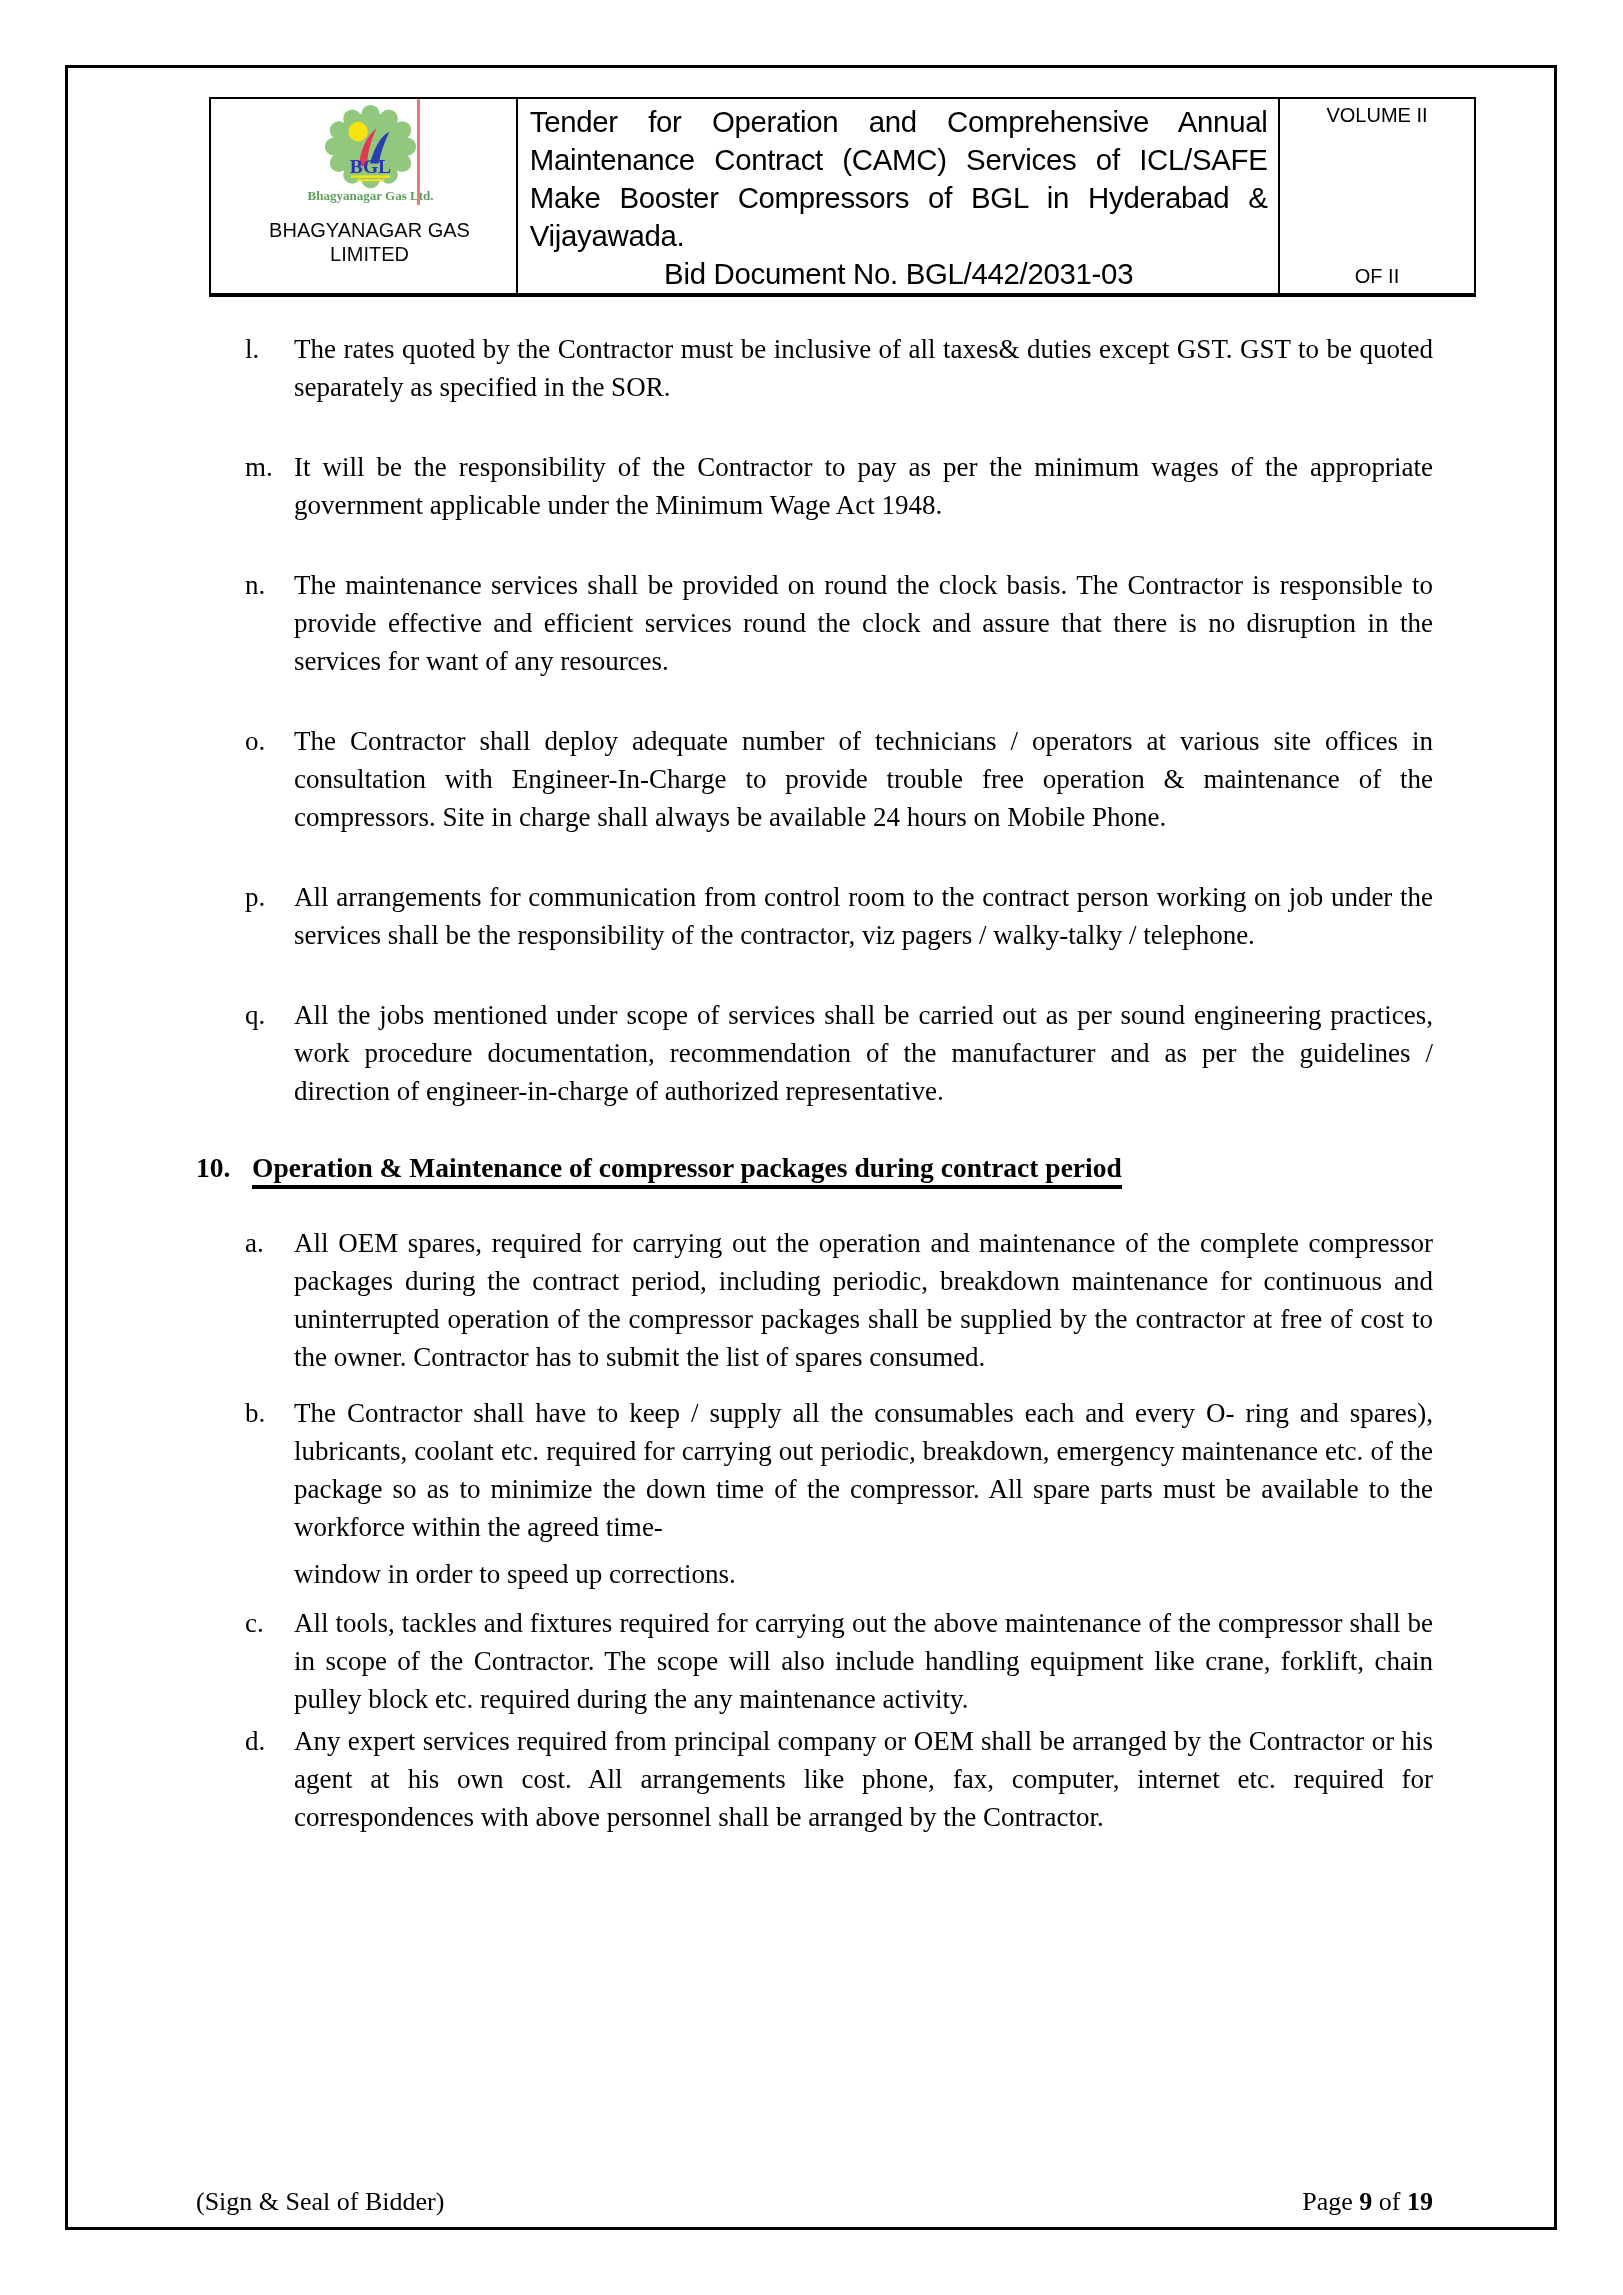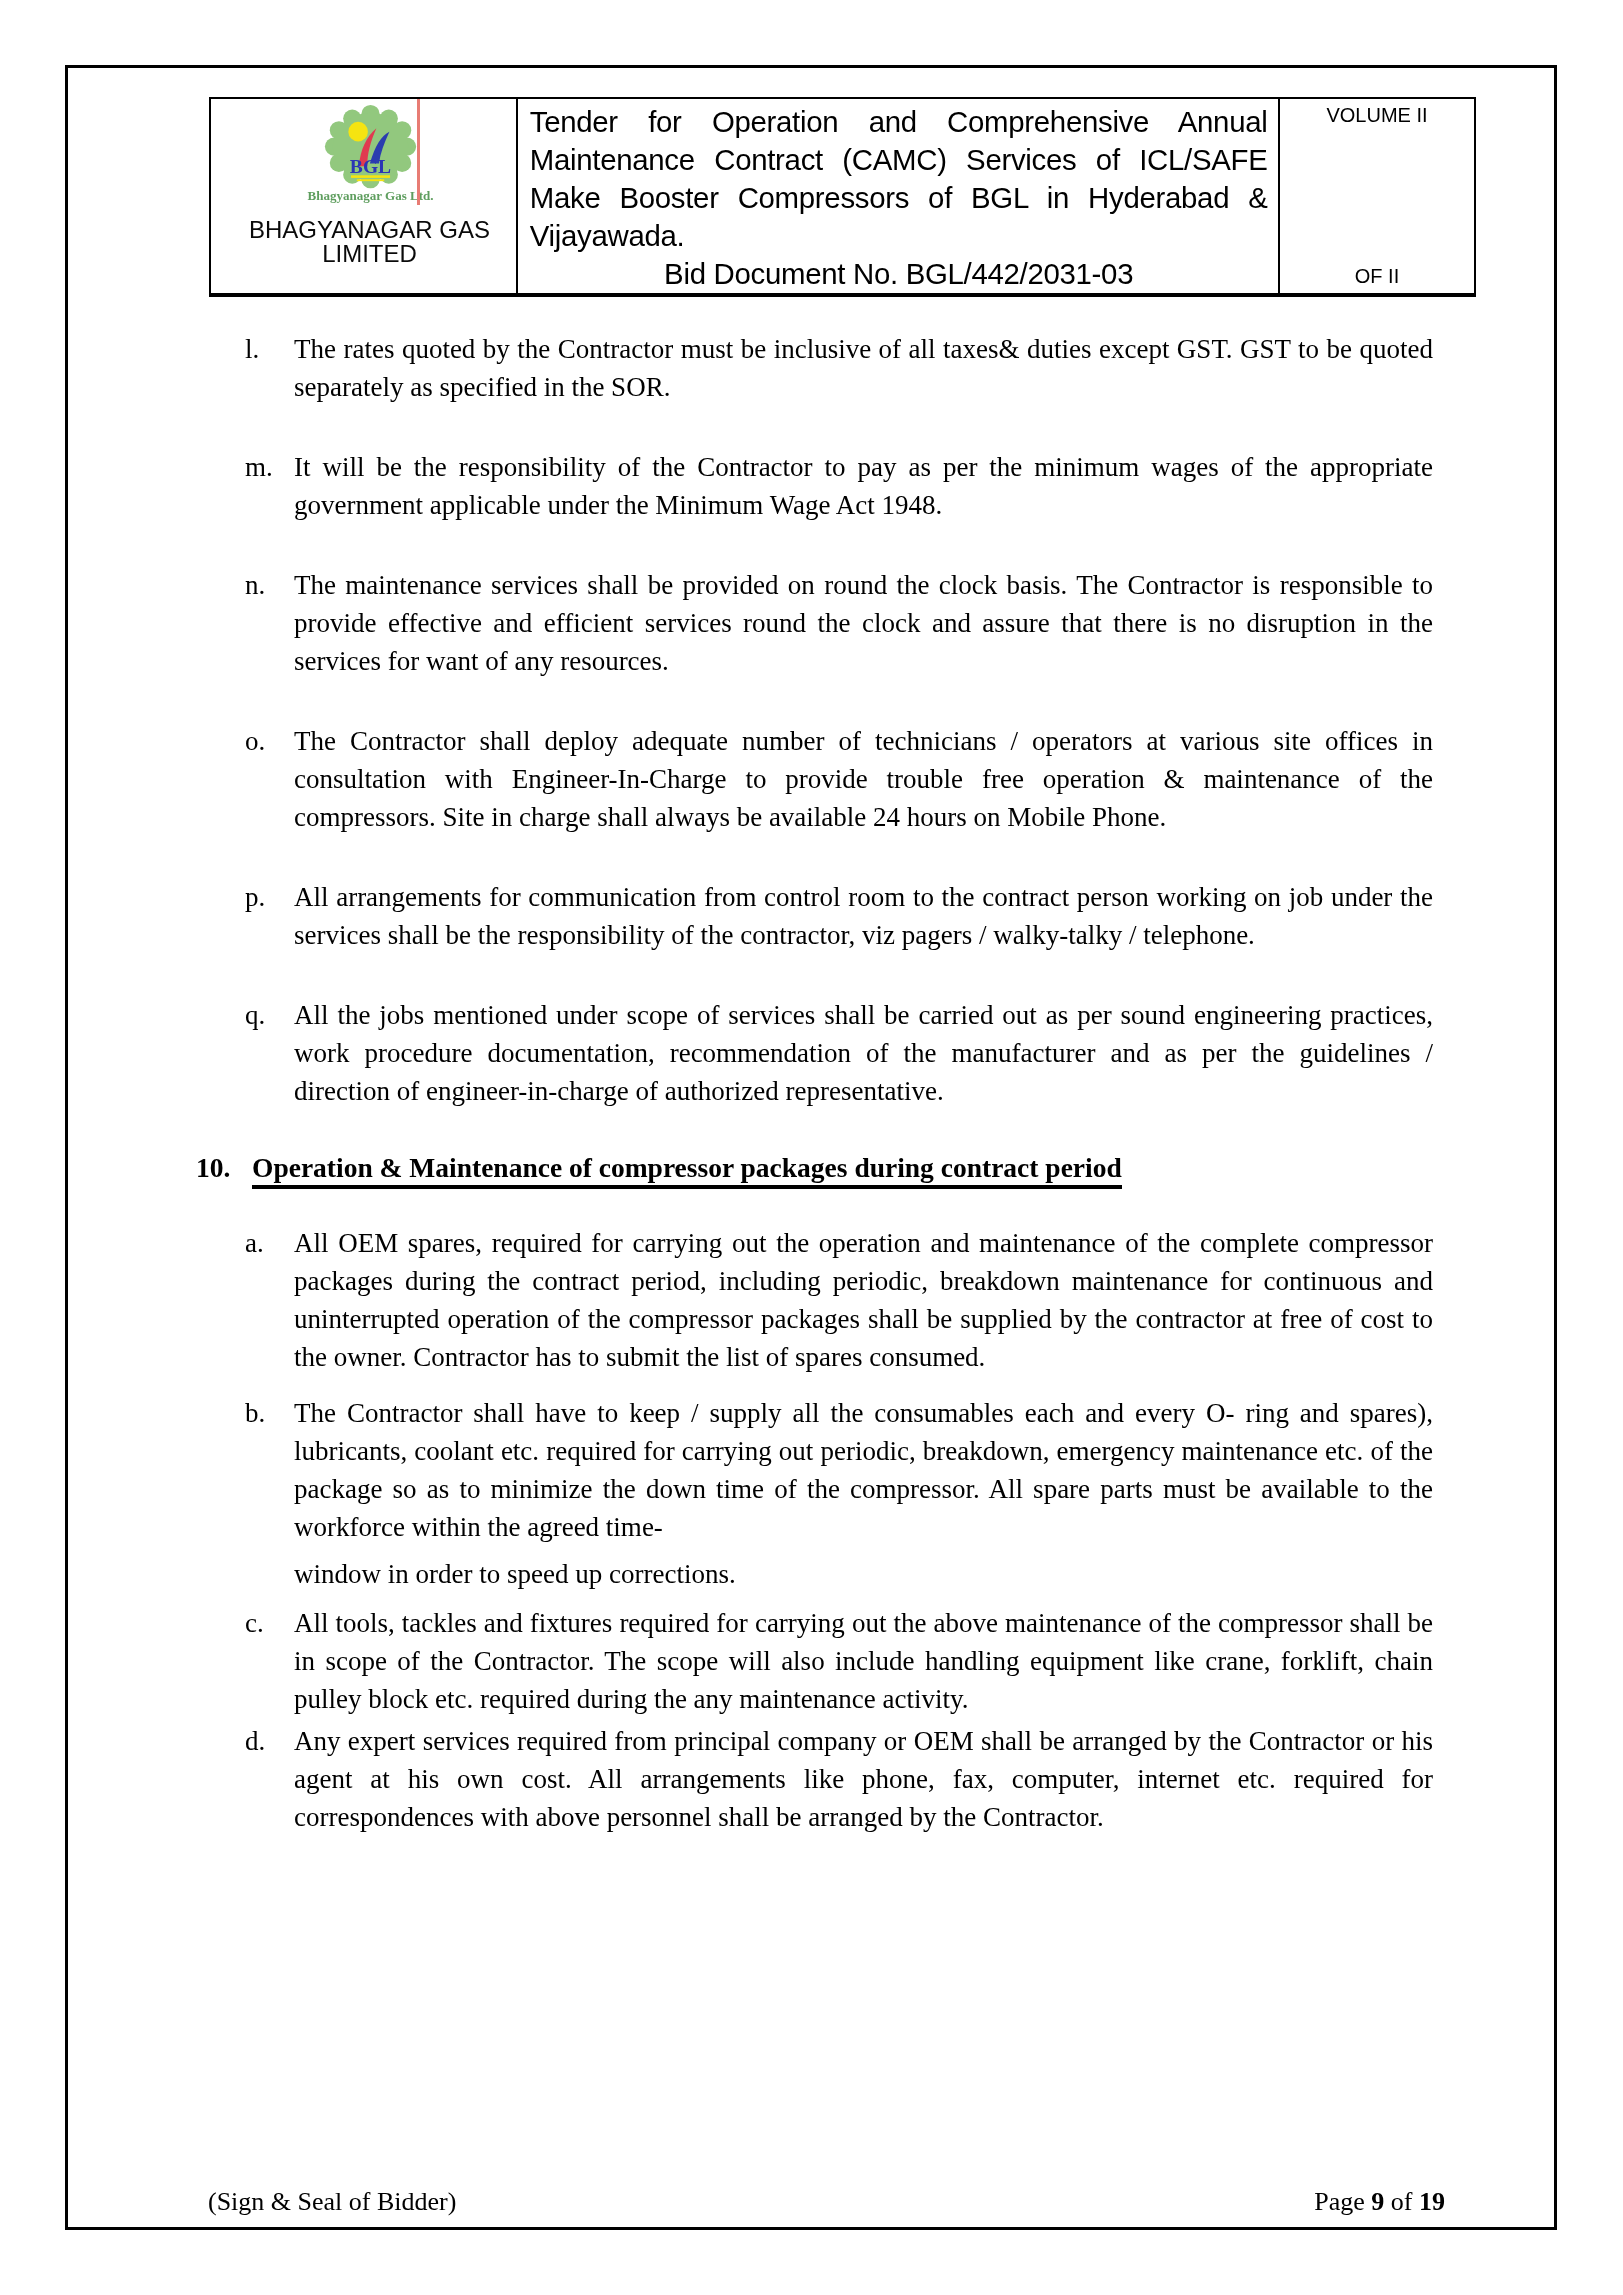--- a/index.html
+++ b/index.html
@@ -16,21 +16,21 @@
   
   .header-table {
     position:absolute; left:141px; top:29.4px; width:1267px; height:200px;
     display:flex; border:2px solid #000; border-bottom-width:4.6px; background:#fff;
   }
   .logo-cell { position:relative; width:307px; border-right:2px solid #000; overflow:hidden; }
   .logo-svg { display:block; margin:1.3px auto 0 auto; }
   .red-line { position:absolute; left:206px; top:0; width:2.6px; height:106px; background:#e87c74; }
   .company-name {
     margin-top:1.3px; text-align:center;
-    font-family:"Liberation Sans", sans-serif; font-size:24px; line-height:24px; color:#0a0a0a;padding-left:12px;
+    font-family:"Liberation Sans", sans-serif; font-size:20px; line-height:24px; color:#0a0a0a;padding-left:12px;
   }
   .title-cell {
     flex:1; border-right:2px solid #000; padding:3.9px 10.5px 0 11.8px;
     font-family:"Liberation Sans", sans-serif; font-size:29.4px; line-height:38px;
   }
   .title-text { text-align:justify; text-align-last:left; letter-spacing:-0.3px; }
   .bid-line { text-align:center; letter-spacing:-0.3px; }
   .volume-cell {
     width:194px; display:flex; flex-direction:column; justify-content:space-between; align-items:center;
     font-family:"Liberation Sans", sans-serif; font-size:20px; line-height:33px;
@@ -44,21 +44,21 @@
   .mb60 { margin-bottom:39px; }
   .mb56 { margin-bottom:37px; }
   .mb28 { margin-bottom:18.3px; }
   .mb16 { margin-bottom:10.5px; }
   .mb6  { margin-bottom:3.9px; }
   .section-heading { position:relative; margin-left:-49px; font-weight:bold; font-size:27.5px; }
   .section-heading .h-num { display:inline-block; width:56px; }
   .section-heading .h-text { border-bottom:4.6px solid #000; padding-bottom:2px; }
   
   .footer {
-    position:absolute; left:140px; top:2119px; width:1237px;
+    position:absolute; left:128px; top:2119px; width:1237px;
     display:flex; justify-content:space-between; align-items:flex-end;
     font-size:26px;
   }
   .bold { font-weight:bold; }
 </style>
 </head>
 <body>
 
 <div class="page">
   <div class="page-border">

